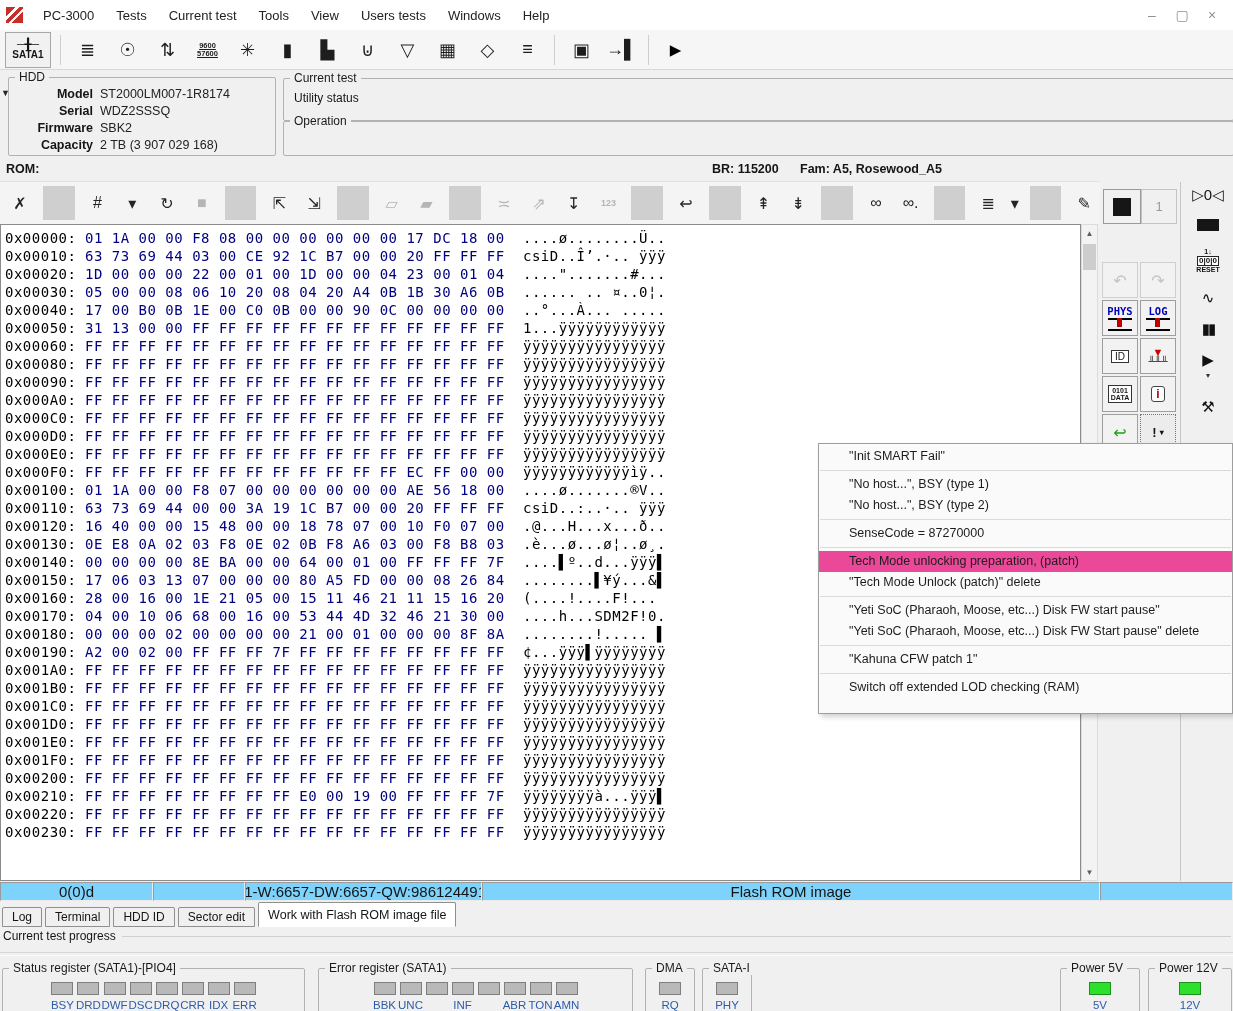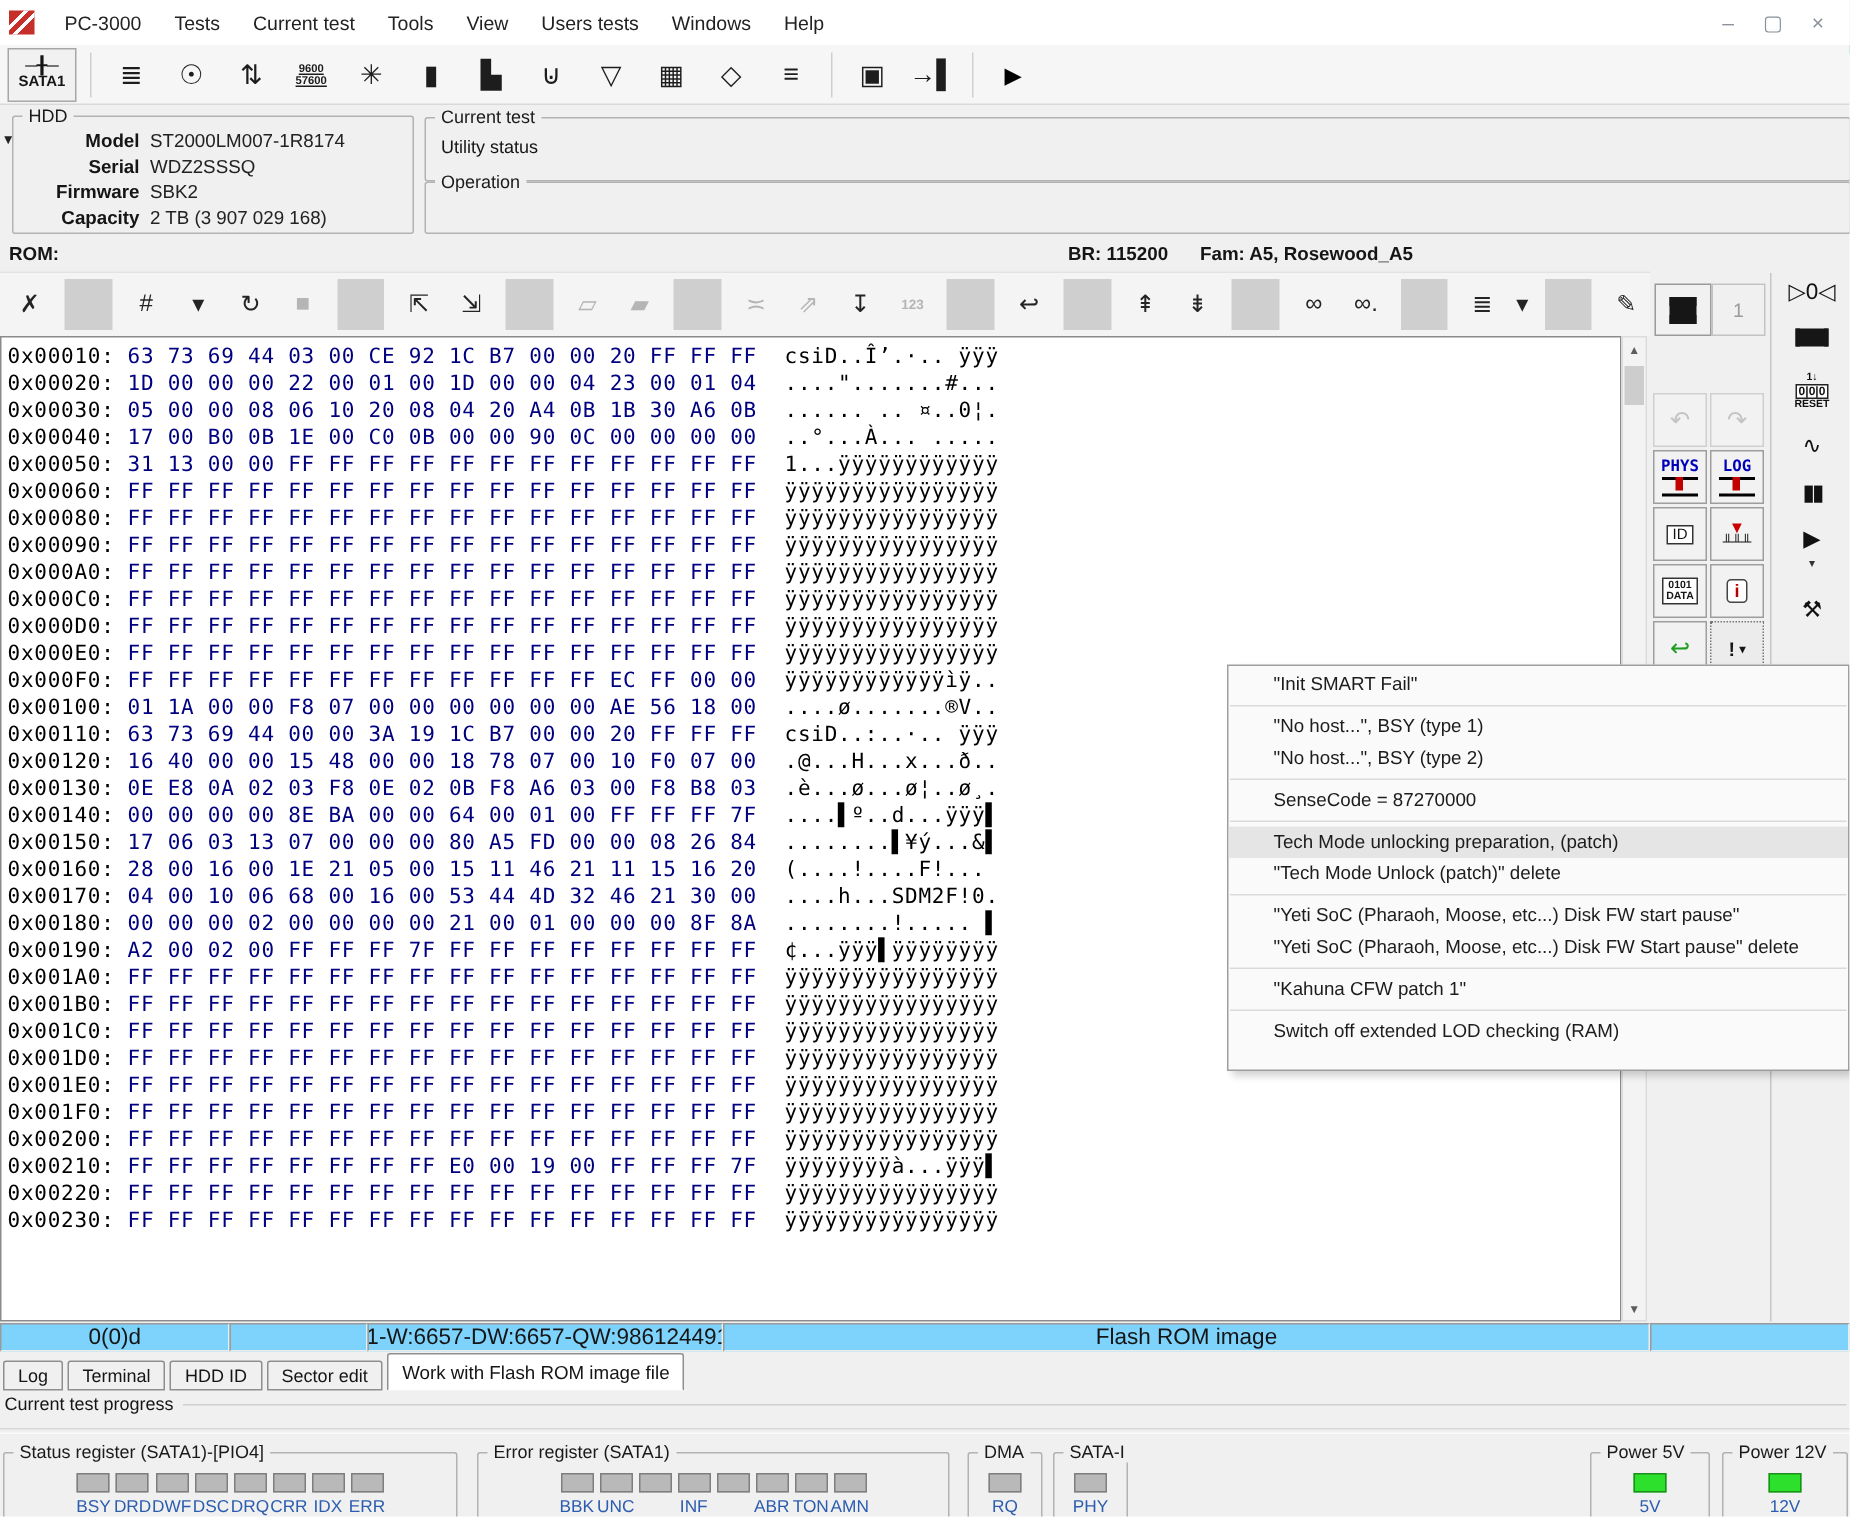--- a/index.html
+++ b/index.html
@@ -103,21 +103,21 @@
   .rst{font-size:7px;font-weight:bold;text-align:center;line-height:8px}
   .rst .cells{border:1px solid #222;padding:0 1px;background:#fff;font-size:8px}
   .playbus{display:flex;align-items:center;gap:2px}
   .playbus .dd{font-size:8px;color:#333}
 
   
   #ctxmenu{position:absolute;left:818px;top:443px;width:415px;height:271px;background:#fafafa;
            border:1px solid #9e9e9e;box-shadow:3px 3px 5px rgba(0,0,0,.18);box-sizing:border-box;
            padding:2px 0;z-index:50;overflow:hidden}
   .mi{height:21px;line-height:21px;padding-left:30px;font-size:12.5px;color:#1c1c1c;white-space:nowrap}
-  .mi.hl{background:#e5e5e5}
+  .mi.hl{background:#ec4899}
   .msep{height:1px;background:#dadada;margin:3px 1px}
 
   
   #statusbar{position:absolute;left:0;top:882px;width:1233px;height:19px;display:flex}
   .seg{border:1px solid;border-color:#9a9a9a #ececec #ececec #9a9a9a;background:#7dd3fc;box-sizing:border-box;
        display:flex;align-items:center;justify-content:center;font-size:15px;overflow:hidden;white-space:nowrap}
   .s1{width:153px}.s2{width:92px}.s3{width:237px}.s4{width:618px}.s5{width:133px}
 
   
   #tabsrow{position:absolute;left:0;top:901px;width:1233px;height:26px;display:flex;align-items:flex-end;gap:3px;padding-left:2px}
@@ -353,20 +353,21 @@
     <div class="tb2">
       <span class="gl">✎</span>
     </div>
   </div>
 <div id="chipbtn">
     <span class="chipglyph"></span>
   </div>
 <div id="pagecount">1</div>
 
 <div id="hexpanel">
+    <div class="hrow"><span class="addr">0x00000:</span><span class="hb">01 1A 00 00 F8 08 00 00 00 00 00 00 17 DC 18 00</span><span class="ha">....ø........Ü..</span></div>
     <div class="hrow"><span class="addr">0x00010:</span><span class="hb">63 73 69 44 03 00 CE 92 1C B7 00 00 20 FF FF FF</span><span class="ha">csiD..Î’.·.. ÿÿÿ</span></div>
     <div class="hrow"><span class="addr">0x00020:</span><span class="hb">1D 00 00 00 22 00 01 00 1D 00 00 04 23 00 01 04</span><span class="ha">....".......#...</span></div>
     <div class="hrow"><span class="addr">0x00030:</span><span class="hb">05 00 00 08 06 10 20 08 04 20 A4 0B 1B 30 A6 0B</span><span class="ha">...... .. ¤..0¦.</span></div>
     <div class="hrow"><span class="addr">0x00040:</span><span class="hb">17 00 B0 0B 1E 00 C0 0B 00 00 90 0C 00 00 00 00</span><span class="ha">..°...À... .....</span></div>
     <div class="hrow"><span class="addr">0x00050:</span><span class="hb">31 13 00 00 FF FF FF FF FF FF FF FF FF FF FF FF</span><span class="ha">1...ÿÿÿÿÿÿÿÿÿÿÿÿ</span></div>
     <div class="hrow"><span class="addr">0x00060:</span><span class="hb">FF FF FF FF FF FF FF FF FF FF FF FF FF FF FF FF</span><span class="ha">ÿÿÿÿÿÿÿÿÿÿÿÿÿÿÿÿ</span></div>
     <div class="hrow"><span class="addr">0x00080:</span><span class="hb">FF FF FF FF FF FF FF FF FF FF FF FF FF FF FF FF</span><span class="ha">ÿÿÿÿÿÿÿÿÿÿÿÿÿÿÿÿ</span></div>
     <div class="hrow"><span class="addr">0x00090:</span><span class="hb">FF FF FF FF FF FF FF FF FF FF FF FF FF FF FF FF</span><span class="ha">ÿÿÿÿÿÿÿÿÿÿÿÿÿÿÿÿ</span></div>
     <div class="hrow"><span class="addr">0x000A0:</span><span class="hb">FF FF FF FF FF FF FF FF FF FF FF FF FF FF FF FF</span><span class="ha">ÿÿÿÿÿÿÿÿÿÿÿÿÿÿÿÿ</span></div>
     <div class="hrow"><span class="addr">0x000C0:</span><span class="hb">FF FF FF FF FF FF FF FF FF FF FF FF FF FF FF FF</span><span class="ha">ÿÿÿÿÿÿÿÿÿÿÿÿÿÿÿÿ</span></div>

